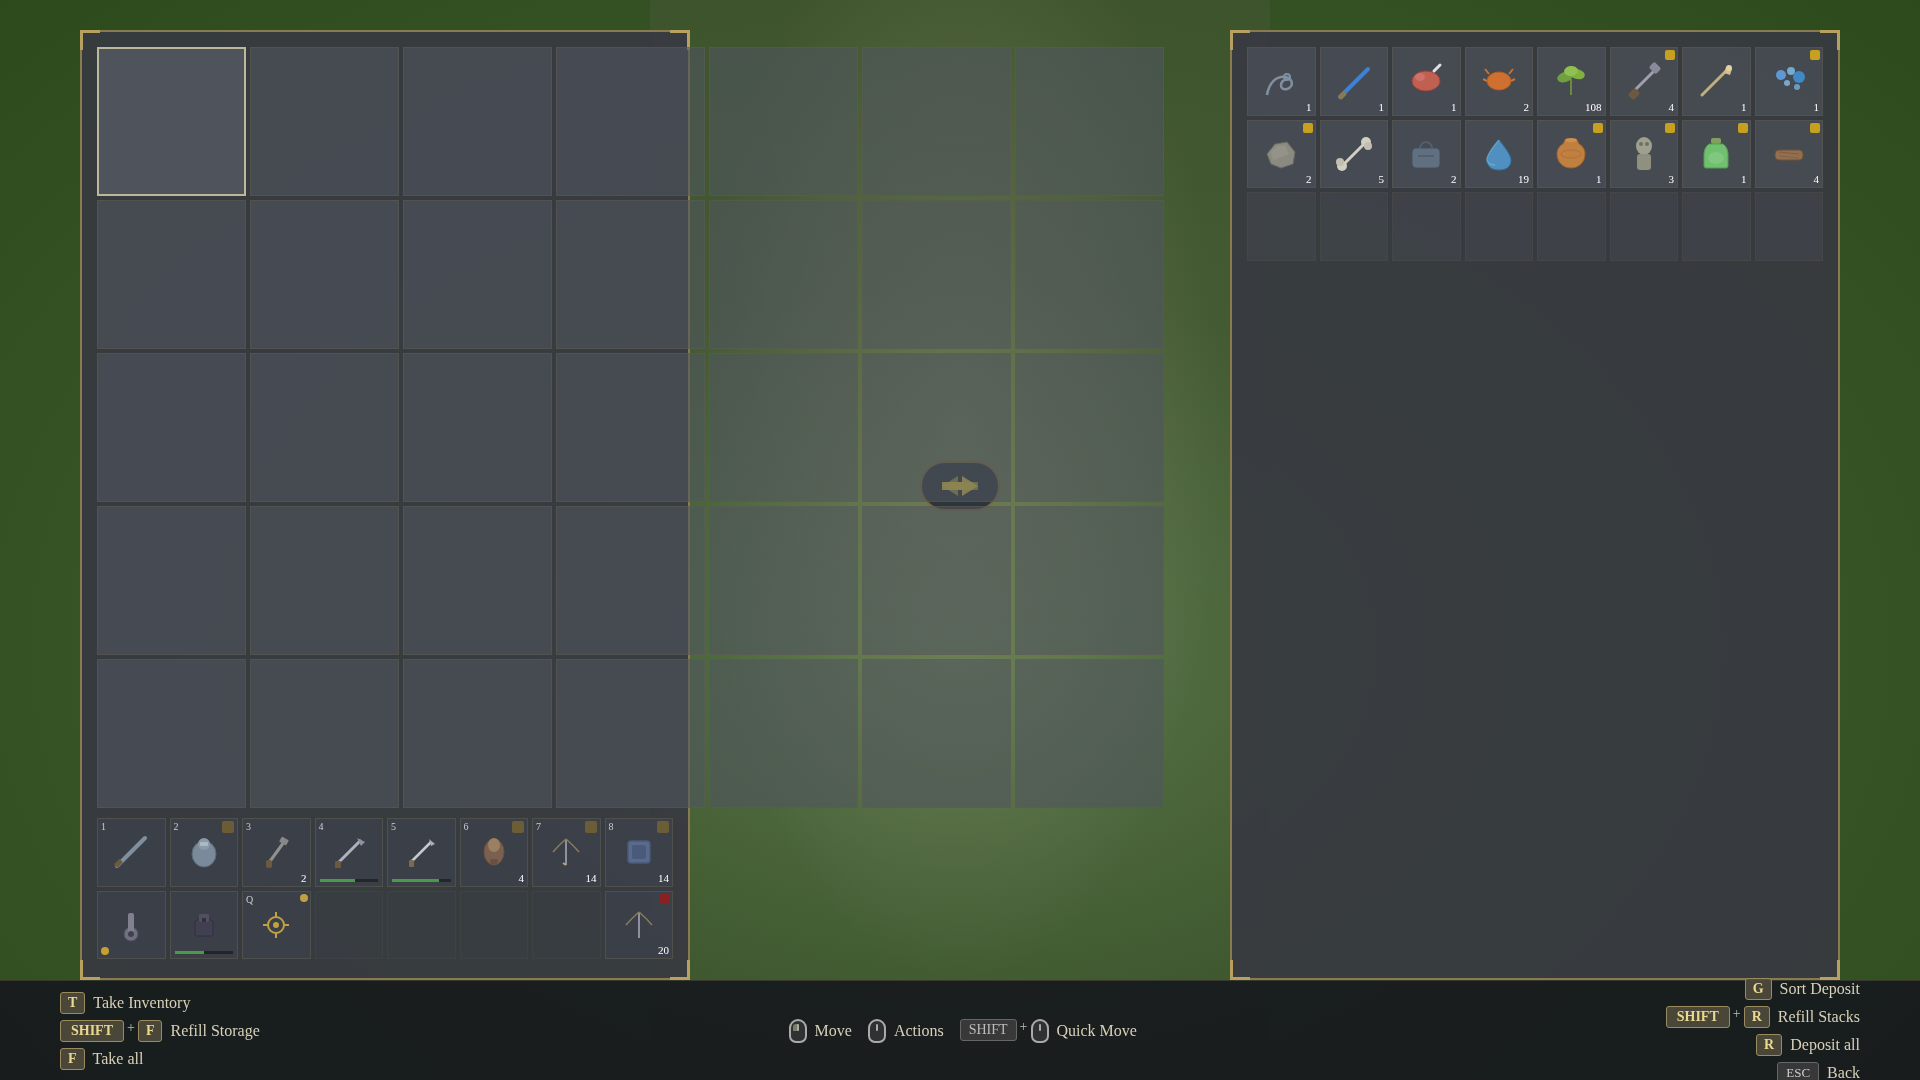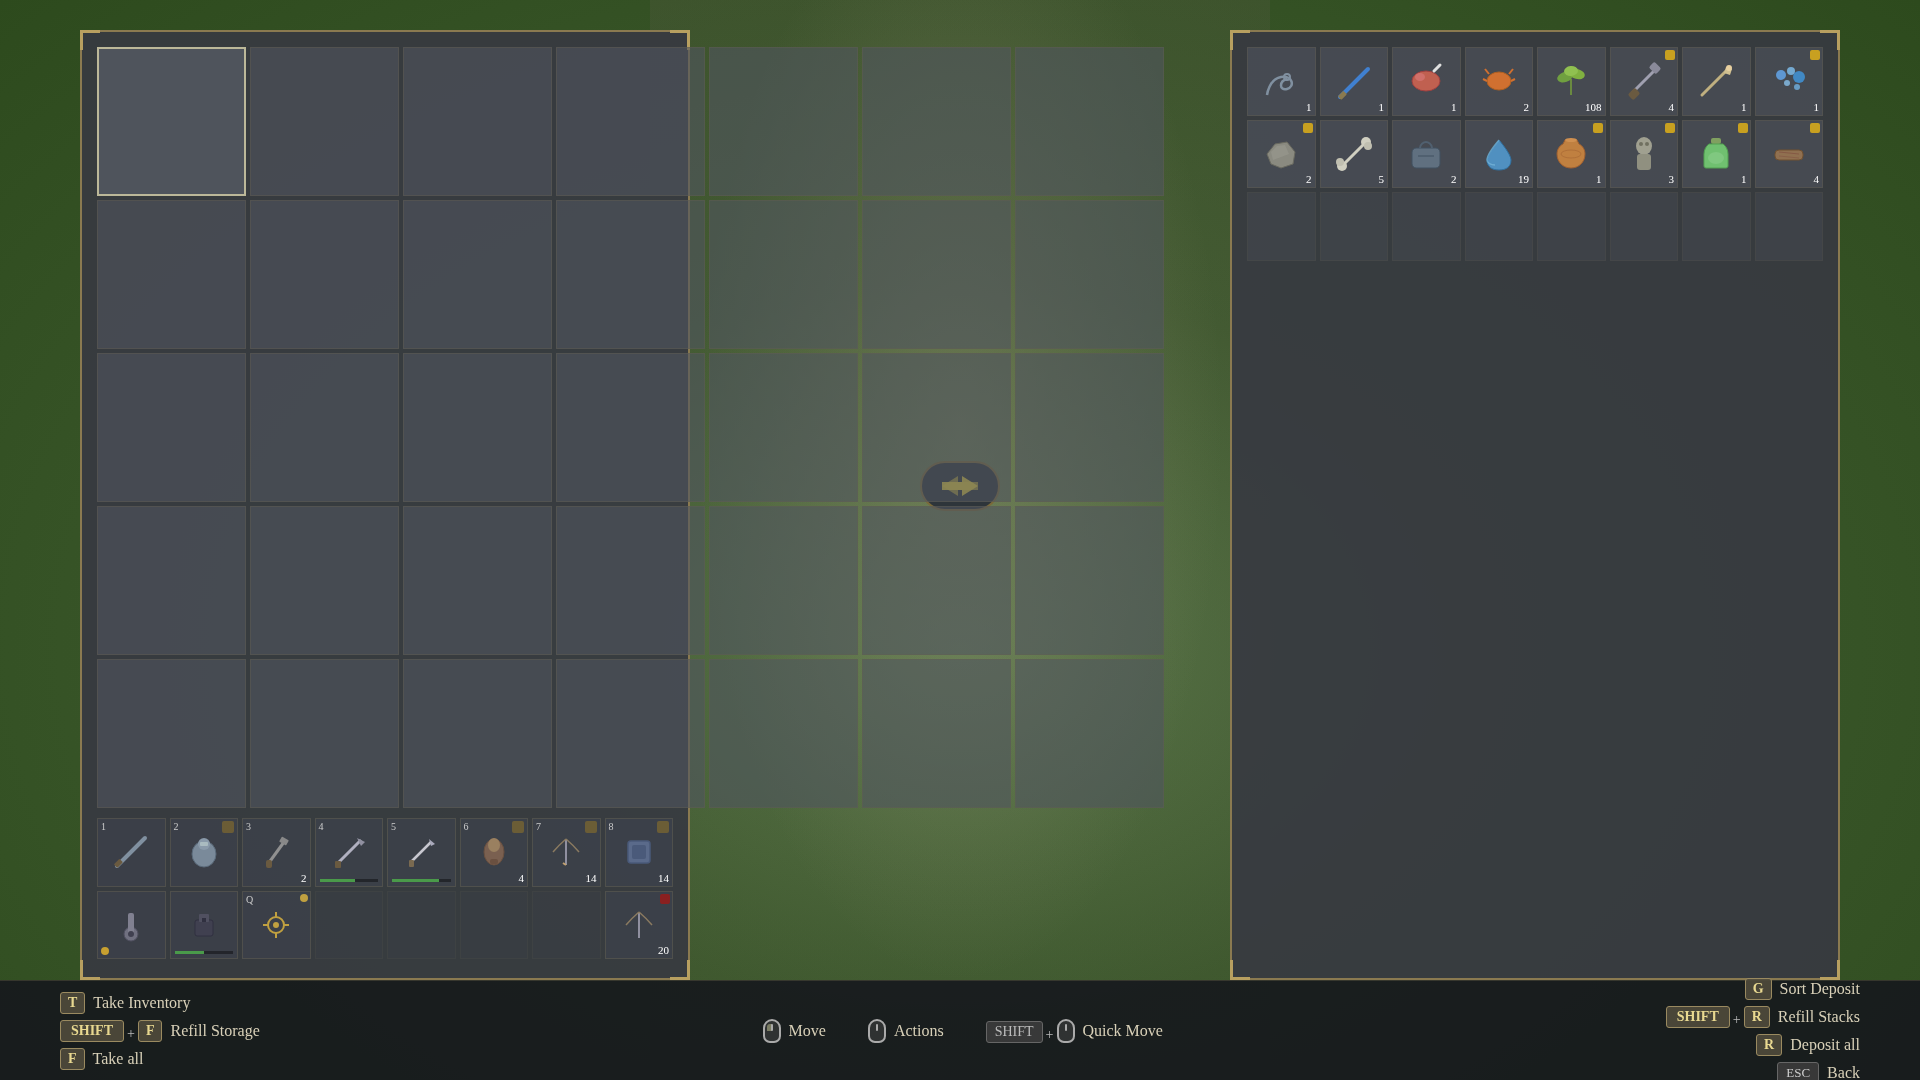--- a/index.html
+++ b/index.html
@@ -245,21 +245,21 @@
     }
 
     .controls-left {
       display: flex;
       flex-direction: column;
       gap: 6px;
     }
 
     .controls-center {
       display: flex;
-      gap: 42px;
+      gap: 16px;
       align-items: center;
     }
 
     .controls-right {
       display: flex;
       flex-direction: column;
       gap: 6px;
       align-items: flex-end;
     }
 
@@ -362,21 +362,21 @@
       grid-template-columns: repeat(8, 1fr);
       gap: 4px;
     }
 
     .chest-empty-rows .chest-cell {
       opacity: 0.5;
     }
 
     .shift-plus {
       display: flex;
-      align-items: flex-end;
+      align-items: flex-start;
       gap: 3px;
     }
   </style>
 </head>
 <body>
 
 <div class="bg-scene">
   <div class="bg-center"></div>
 </div>
 

